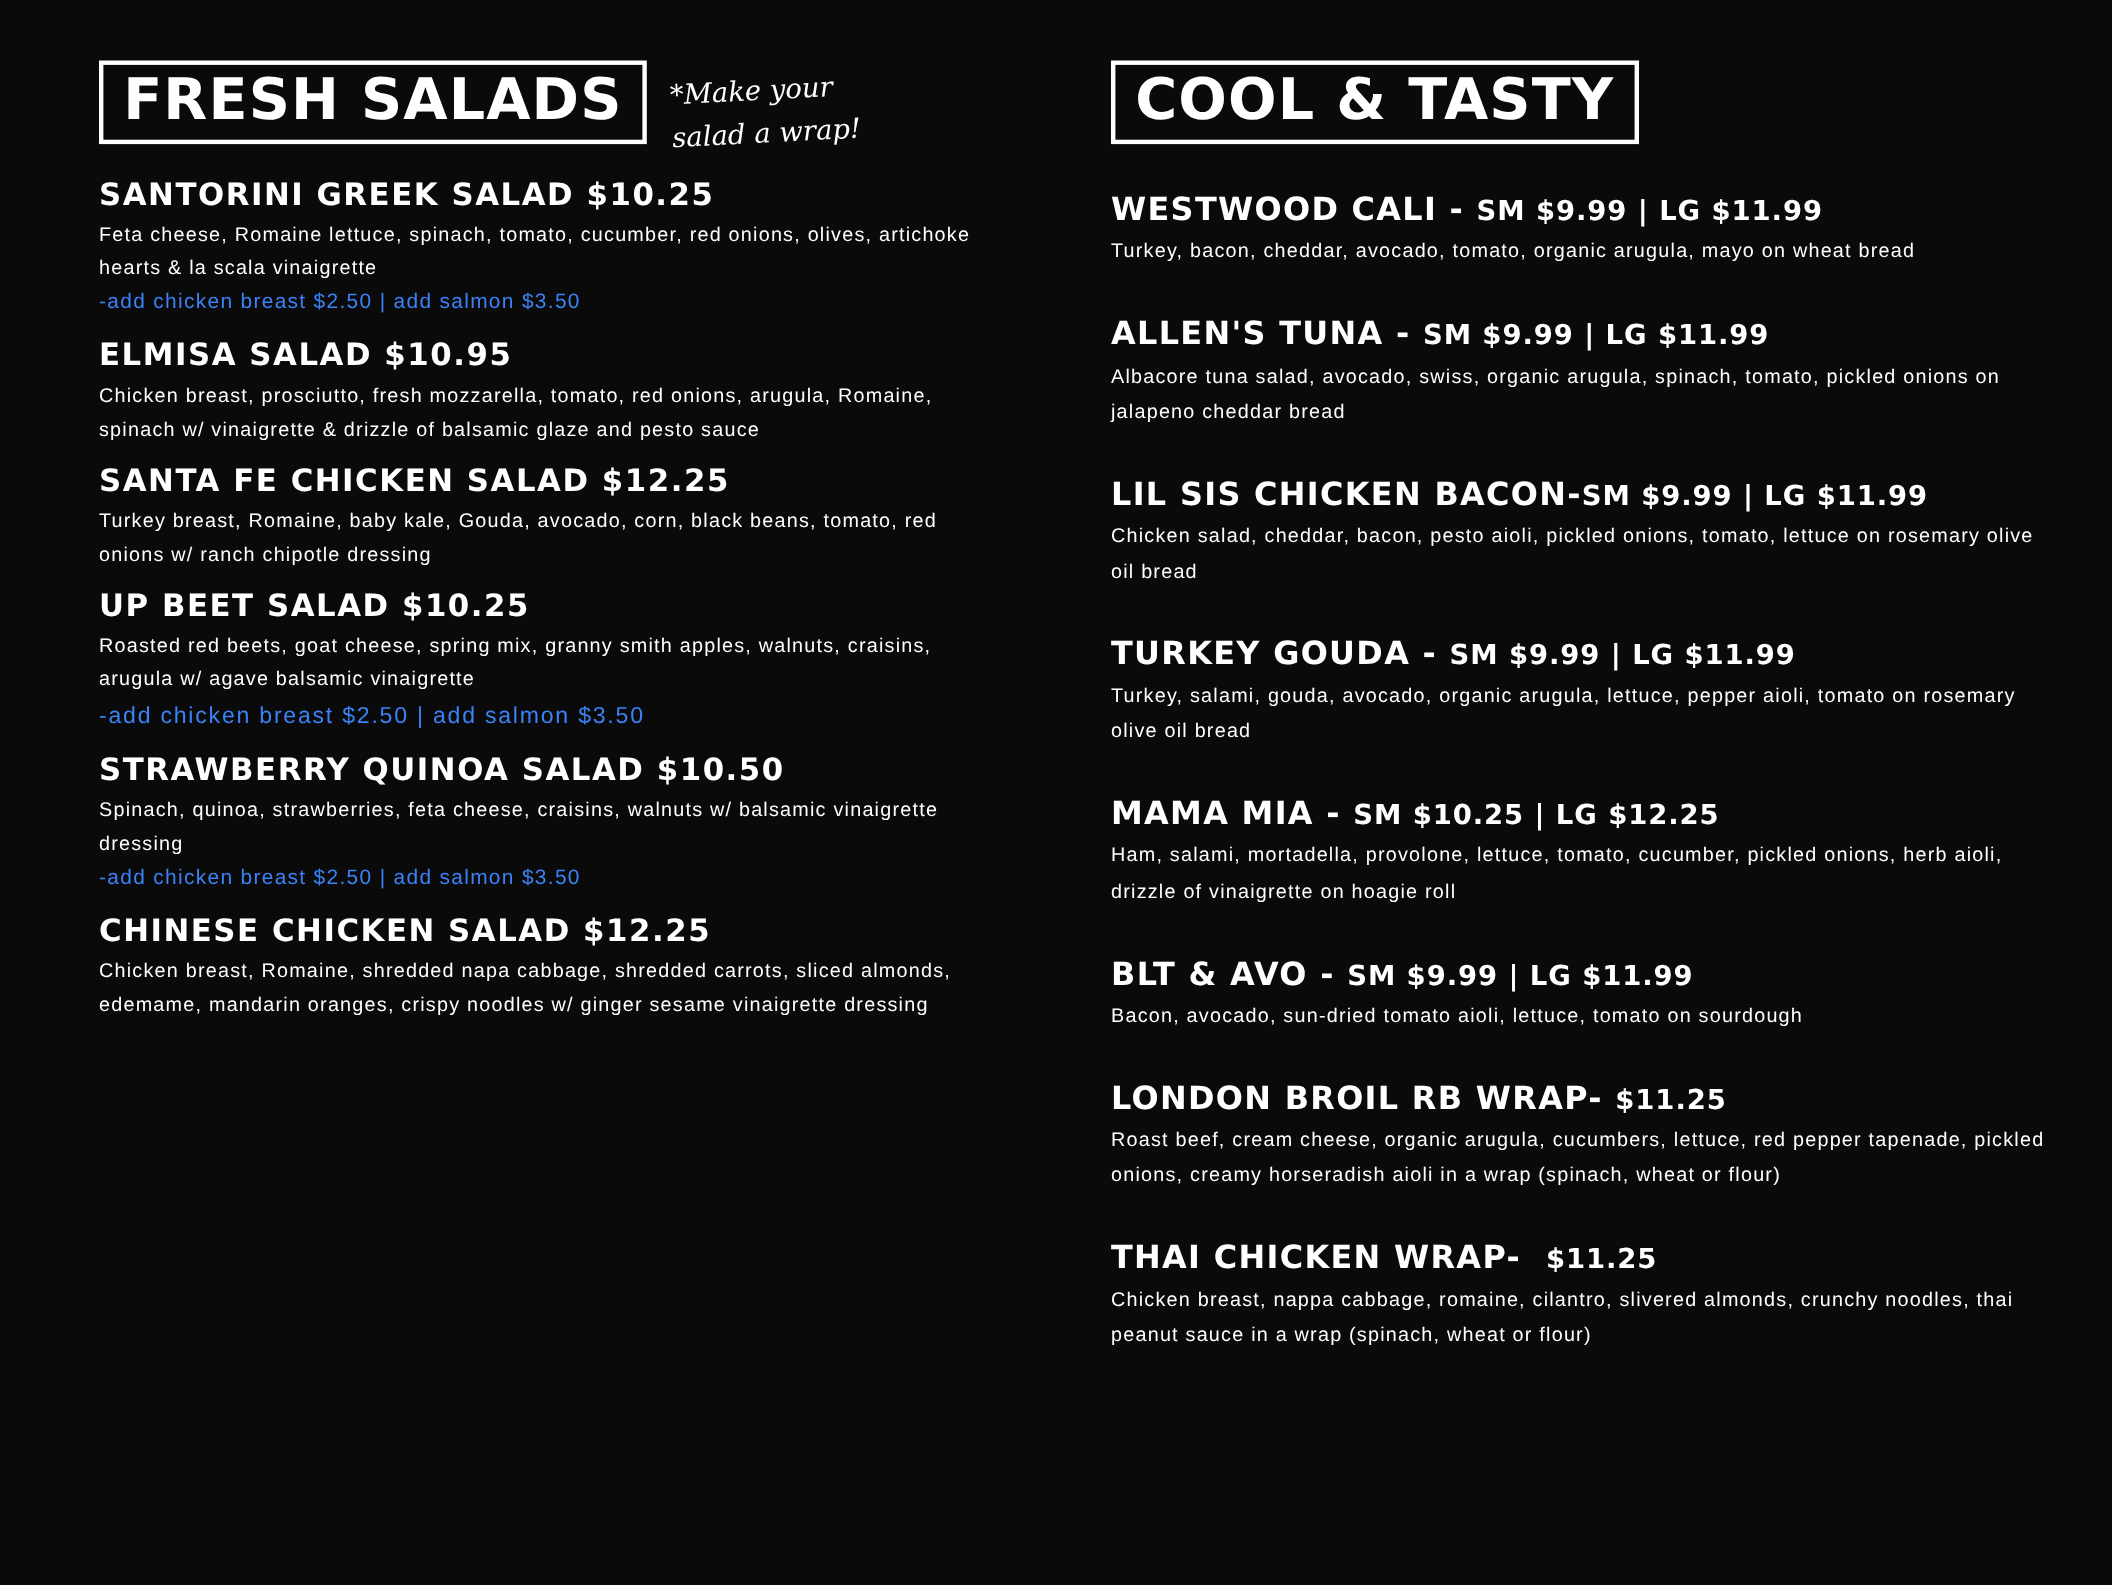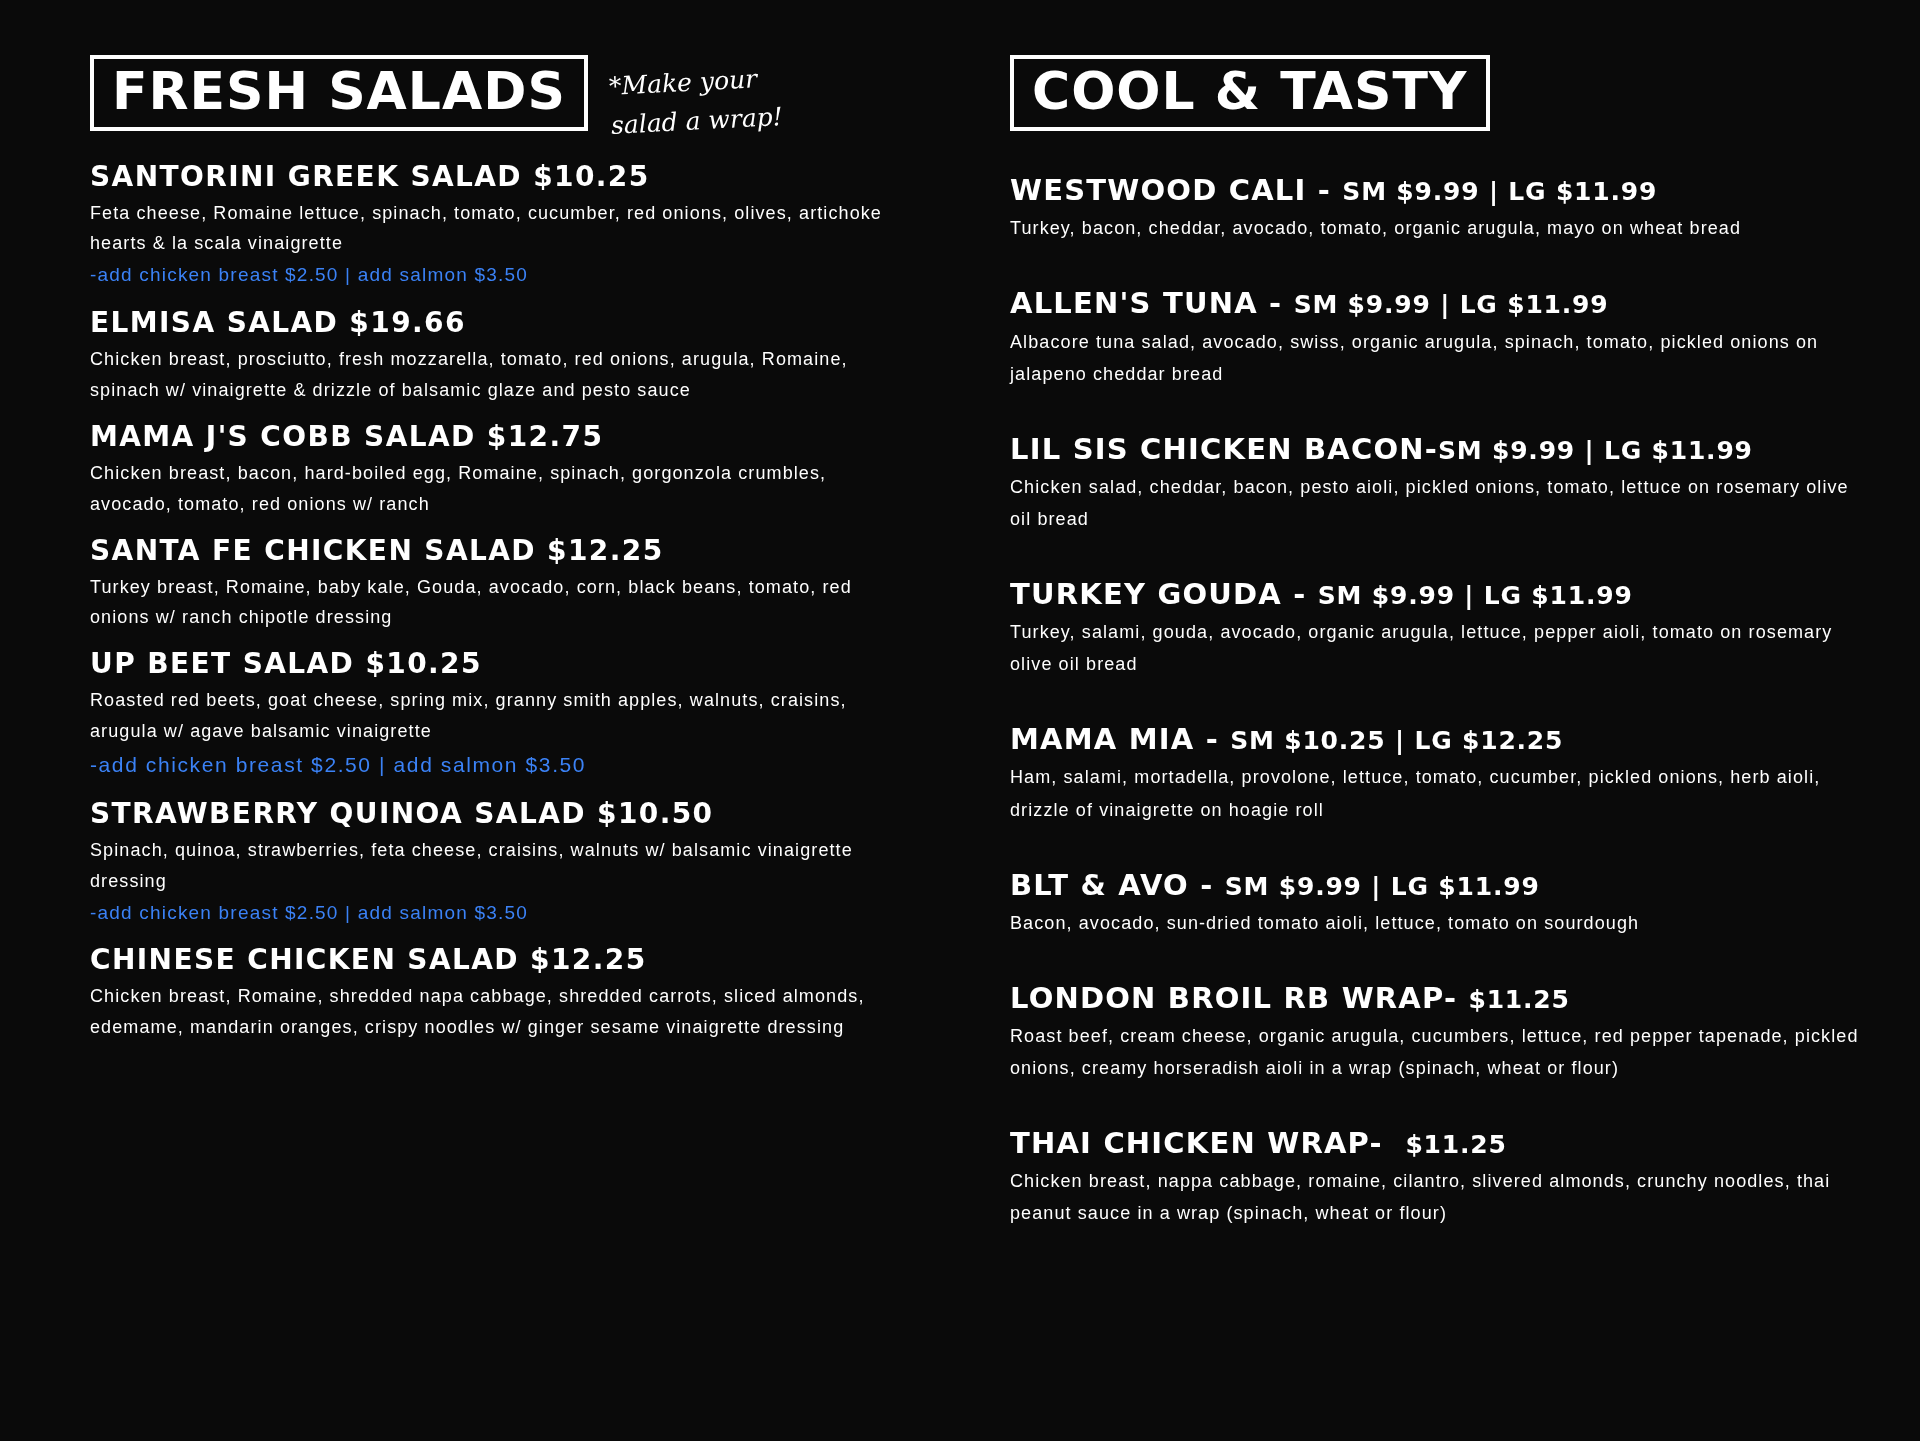--- a/index.html
+++ b/index.html
@@ -127,28 +127,24 @@
         <div class="wrap-note">*Make your salad a wrap!</div>
       </div>
 
       <div class="item">
         <div class="item-name">SANTORINI GREEK SALAD $10.25</div>
         <div class="item-desc">Feta cheese, Romaine lettuce, spinach, tomato, cucumber, red onions, olives, artichoke hearts &amp; la scala vinaigrette</div>
         <div class="item-add">-add chicken breast $2.50 | add salmon $3.50</div>
       </div>
 
       <div class="item">
-        <div class="item-name">ELMISA SALAD $19.66</div>
+        <div class="item-name">ELMISA SALAD $10.95</div>
         <div class="item-desc">Chicken breast, prosciutto, fresh mozzarella, tomato, red onions, arugula, Romaine, spinach w/ vinaigrette &amp; drizzle of balsamic glaze and pesto sauce</div>
       </div>
 
-      <div class="item">
-        <div class="item-name">MAMA J'S COBB SALAD $12.75</div>
-        <div class="item-desc">Chicken breast, bacon, hard-boiled egg, Romaine, spinach, gorgonzola crumbles, avocado, tomato, red onions w/ ranch</div>
-      </div>
 
       <div class="item">
         <div class="item-name">SANTA FE CHICKEN SALAD $12.25</div>
         <div class="item-desc">Turkey breast, Romaine, baby kale, Gouda, avocado, corn, black beans, tomato, red onions w/ ranch chipotle dressing</div>
       </div>
 
       <div class="item">
         <div class="item-name">UP BEET SALAD $10.25</div>
         <div class="item-desc">Roasted red beets, goat cheese, spring mix, granny smith apples, walnuts, craisins, arugula w/ agave balsamic vinaigrette</div>
         <div class="item-add bigger">-add chicken breast $2.50 | add salmon $3.50</div>

